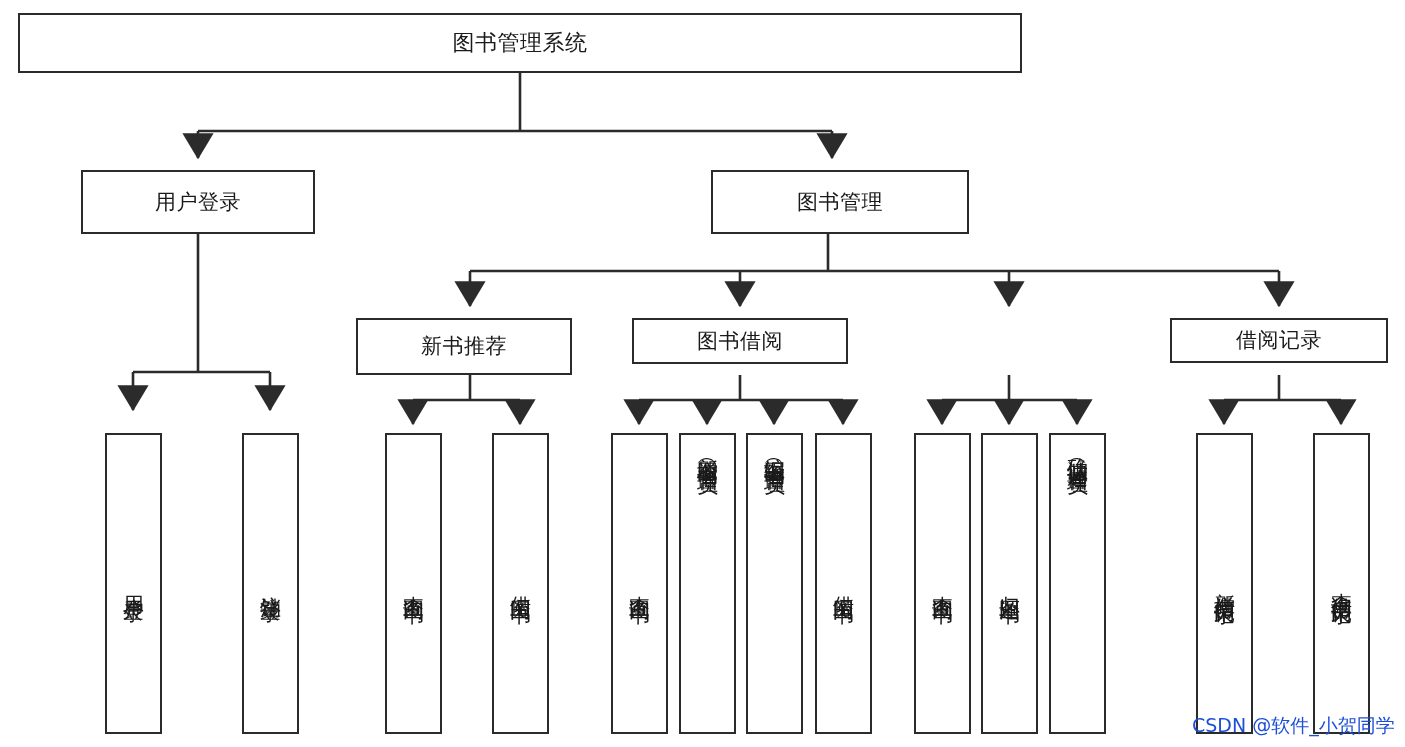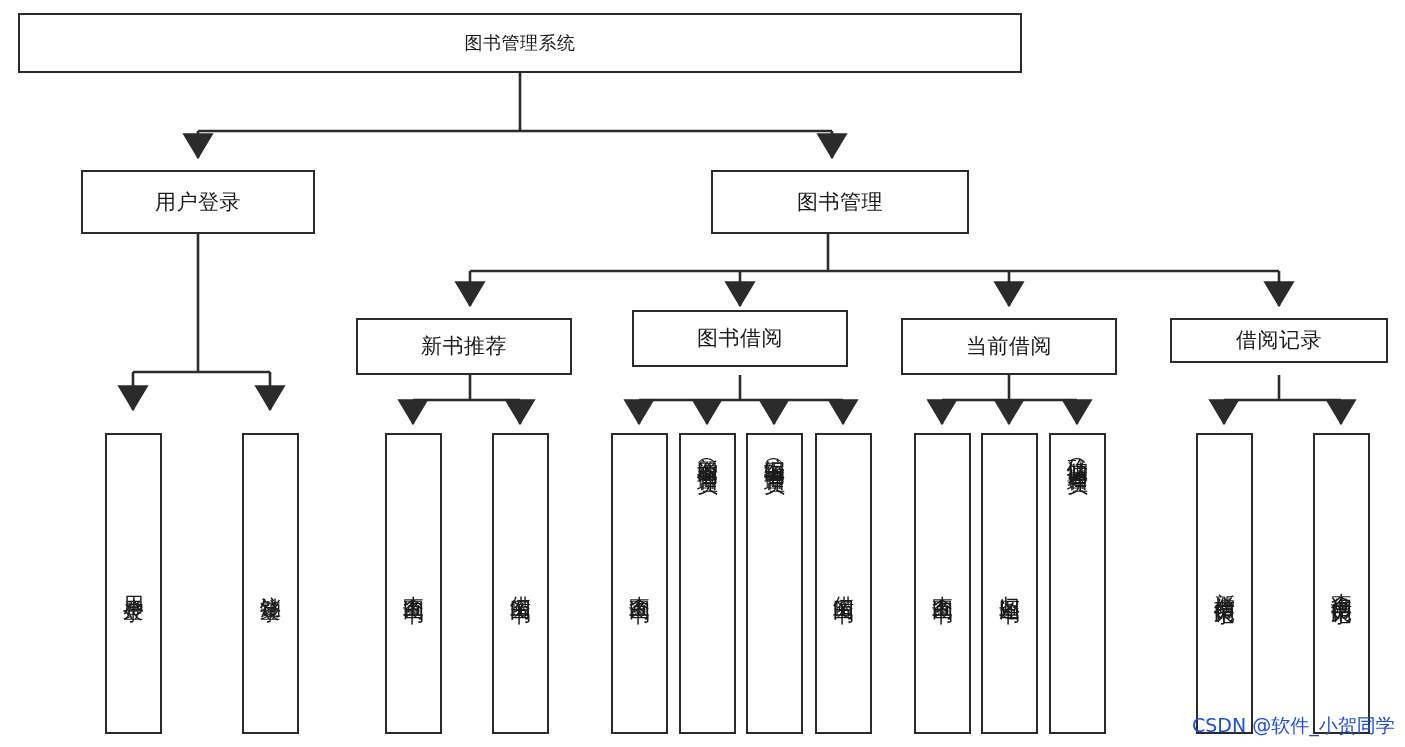--- a/index.html
+++ b/index.html
@@ -41,21 +41,21 @@
     text-align: center;
     line-height: 1.18;
     white-space: nowrap;
   }
   
   .node.horiz .lbl {
     font-size: 21px;
     letter-spacing: 0.5px;
   }
   .node.root .lbl {
-    font-size: 18px;
+    font-size: 22px;
   }
   
   .node.vert {
     align-items: flex-start;
     justify-content: center;
     padding-top: 6px;
   }
   .node.vert .lbl {
     writing-mode: vertical-rl;
     text-orientation: upright;
@@ -140,27 +140,24 @@
   </div>
 
   <div class="node horiz" style="left:711px; top:170px; width:258px; height:64px;">
     <span class="lbl">图书管理</span>
   </div>
 
   <div class="node horiz" style="left:356px; top:318px; width:216px; height:57px;">
     <span class="lbl">新书推荐</span>
   </div>
 
-  <div class="node horiz" style="left:632px; top:310px; width:216px; height:57px;">
+  <div class="node horiz" style="left:632px; top:318px; width:216px; height:46px;">
     <span class="lbl">图书借阅</span>
   </div>
 
-  <div class="node horiz" style="left:901px; top:318px; width:216px; height:57px;">
-    <span class="lbl">当前借阅</span>
-  </div>
 
   <div class="node horiz" style="left:1170px; top:318px; width:218px; height:45px;">
     <span class="lbl">借阅记录</span>
   </div>
 
   <div class="node vert mid" style="left:105px; top:433px; width:57px; height:301px;">
     <span class="lbl">用户登录</span>
   </div>
 
   <div class="node vert mid" style="left:242px; top:433px; width:57px; height:301px;">

